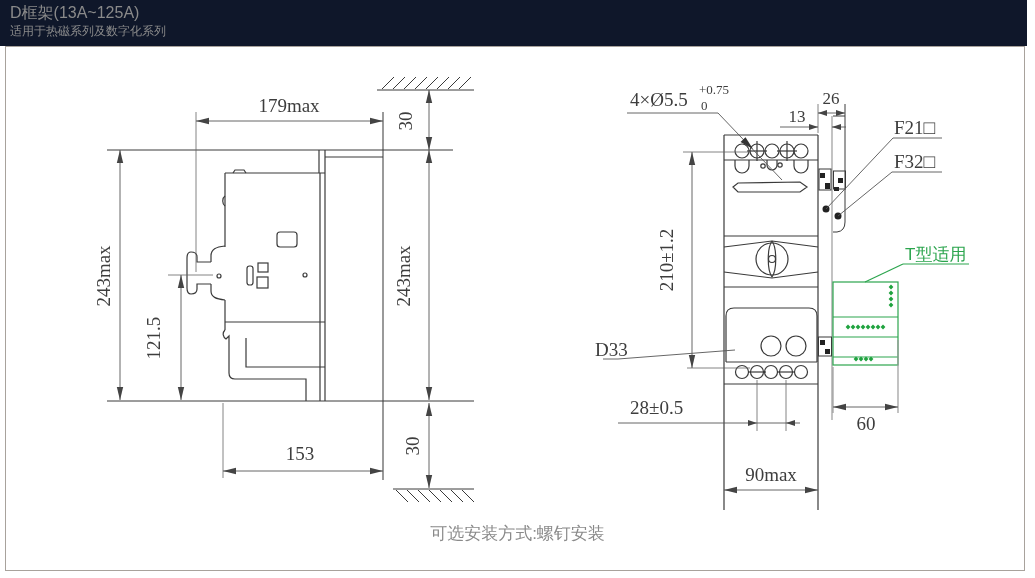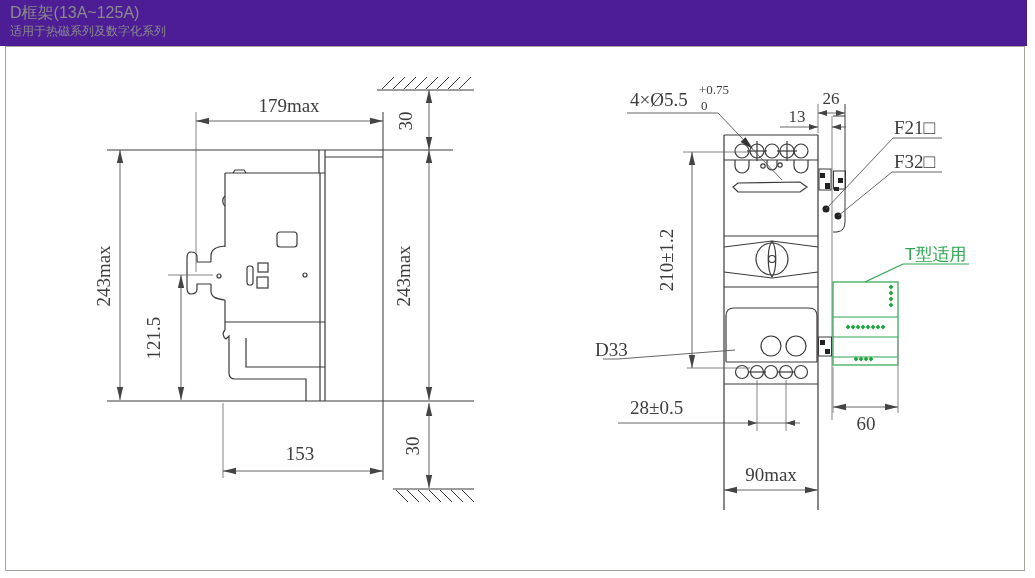--- a/index.html
+++ b/index.html
@@ -1,18 +1,18 @@
 <!DOCTYPE html>
 <html><head>
 <meta charset="utf-8">
 <style>
   html,body{margin:0;padding:0;background:#fff;}
   #stage{position:relative;width:1035px;height:578px;background:#fff;overflow:hidden;
          font-family:"Liberation Sans","DejaVu Sans",sans-serif;}
-  #hdr{position:absolute;left:0;top:0;width:1027px;height:46px;background:#4c1d95;color:#8a8a8a;}
+  #hdr{position:absolute;left:0;top:0;width:1027px;height:46px;background:#0f172a;color:#8a8a8a;}
   #hdr .t1{position:absolute;left:10px;top:3px;font-size:16px;}
   #hdr .t2{position:absolute;left:10px;top:23px;font-size:12px;}
   #frame{position:absolute;left:5px;top:46px;width:1020px;height:525px;border:1px solid #a8a29c;box-sizing:border-box;background:#fff;}
   #cap{position:absolute;left:0;top:522px;width:1035px;text-align:center;color:#8a8a8a;font-size:17px;}
   svg{position:absolute;left:0;top:0;}
   svg text{fill:#3d3d3d;font-family:"Liberation Serif","DejaVu Serif",serif;}
   .dimtxt{font-size:19px;}
   .smtxt{font-size:13px;}
   .mdtxt{font-size:17px;}
   .cjk{font-family:"Liberation Sans","DejaVu Sans",sans-serif;font-size:17px;fill:#2ca54e;}
@@ -272,13 +272,14 @@
         <text class="dimtxt" x="771" y="481" text-anchor="middle">90max</text>
 
         <line class="grayln" x1="833" y1="367" x2="833" y2="413"></line>
         <line class="grayln" x1="898" y1="340" x2="898" y2="413"></line>
         <line class="dim" x1="833" y1="407" x2="898" y2="407" marker-start="url(#arr)" marker-end="url(#arr)"></line>
         <text class="dimtxt" x="866" y="430" text-anchor="middle">60</text>
       </g>
     </g>
   </svg>
 
+  <div id="cap">可选安装方式:螺钉安装</div>
 </div>
 
 </body></html>

